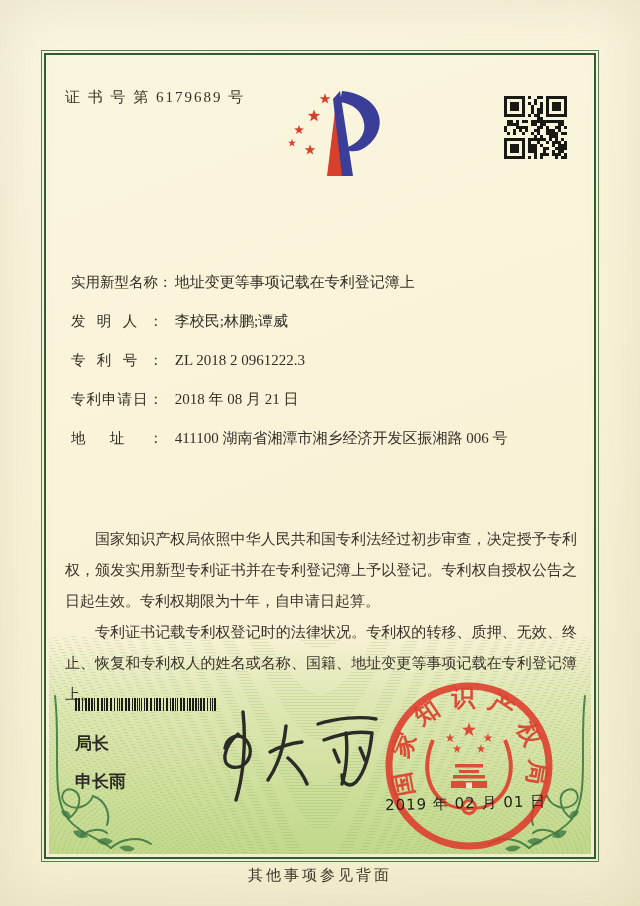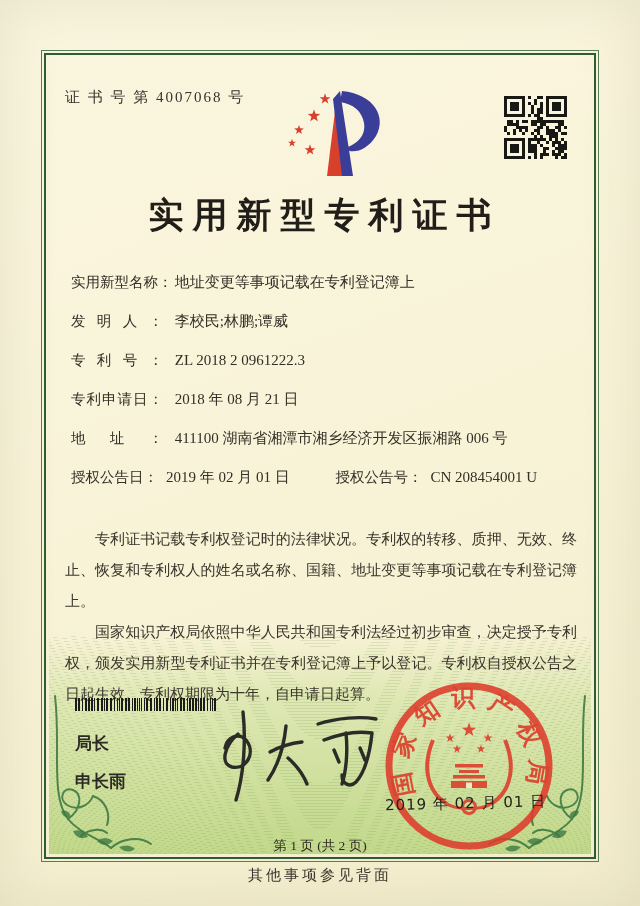--- a/index.html
+++ b/index.html
@@ -83,21 +83,21 @@
           <path d="M34,145 C42,138 54,137 60,142"></path>
         </g>
         <g fill="#3e7a44" opacity=".8">
           <path d="M26,140 q11,-3 15,6 q-11,4 -15,-6z"></path>
           <path d="M50,150 q8,-6 16,0 q-8,8 -16,0z"></path>
           <path d="M72,156 q10,-4 16,2 q-8,6 -16,-2z"></path>
           <path d="M14,120 q8,-2 10,6 q-8,2 -10,-6z"></path>
         </g>
       </svg>
 
-      <div class="cert-no">证 书 号 第 4007068 号</div>
+      <div class="cert-no">证 书 号 第 6179689 号</div>
 
       <svg class="logo" width="112" height="102" viewBox="0 0 112 102">
         <defs>
           <path id="st1" d="M0,-6 L1.41,-1.94 L5.71,-1.85 L2.28,0.74 L3.53,4.85 L0,2.4 L-3.53,4.85 L-2.28,0.74 L-5.71,-1.85 L-1.41,-1.94 Z"></path>
         </defs>
         <g fill="#d8402e">
           <use href="#st1" transform="translate(44,13) scale(.95)"></use>
           <use href="#st1" transform="translate(33,30) scale(1.1)"></use>
           <use href="#st1" transform="translate(18,44) scale(.85)"></use>
           <use href="#st1" transform="translate(11,57) scale(.7)"></use>
@@ -340,21 +340,20 @@
           <i style="left: 15px; top: 60px; width: 3px; height: 3px;"></i>
           <i style="left: 18px; top: 60px; width: 3px; height: 3px;"></i>
           <i style="left: 24px; top: 60px; width: 3px; height: 3px;"></i>
           <i style="left: 30px; top: 60px; width: 3px; height: 3px;"></i>
           <i style="left: 36px; top: 60px; width: 3px; height: 3px;"></i>
           <i style="left: 51px; top: 60px; width: 3px; height: 3px;"></i>
           <i style="left: 57px; top: 60px; width: 3px; height: 3px;"></i>
           <i style="left: 60px; top: 60px; width: 3px; height: 3px;"></i>
         </div>
 
-      <div class="title">实用新型专利证书</div>
 
       <div class="fields">
         <div class="frow">
           <span class="flabel">实用新型名称：</span>
           <span class="fval">地址变更等事项记载在专利登记簿上</span>
         </div>
         <div class="frow">
           <span class="flabel">发明人：</span>
           <span class="fval">李校民;林鹏;谭威</span>
         </div>
@@ -363,29 +362,25 @@
           <span class="fval">ZL 2018 2 0961222.3</span>
         </div>
         <div class="frow">
           <span class="flabel">专利申请日：</span>
           <span class="fval">2018 年 08 月 21 日</span>
         </div>
         <div class="frow">
           <span class="flabel">地址：</span>
           <span class="fval">411100 湖南省湘潭市湘乡经济开发区振湘路 006 号</span>
         </div>
-        <div class="frow grant">
-          <span class="flabel">授权公告日：</span><span class="fval">2019 年 02 月 01 日</span>
-          <span class="flabel second">授权公告号：</span><span class="fval">CN 208454001 U</span>
-        </div>
       </div>
 
       <div class="paras">
+        <p>国家知识产权局依照中华人民共和国专利法经过初步审查，决定授予专利权，颁发实用新型专利证书并在专利登记簿上予以登记。专利权自授权公告之日起生效。专利权期限为十年，自申请日起算。</p>
         <p>专利证书记载专利权登记时的法律状况。专利权的转移、质押、无效、终止、恢复和专利权人的姓名或名称、国籍、地址变更等事项记载在专利登记簿上。</p>
-        <p>国家知识产权局依照中华人民共和国专利法经过初步审查，决定授予专利权，颁发实用新型专利证书并在专利登记簿上予以登记。专利权自授权公告之日起生效。专利权期限为十年，自申请日起算。</p>
       </div>
 
       <div class="barcode"><i style="width: 2px; margin-right: 1px;"></i><i style="width: 2px; margin-right: 2px;"></i><i style="width: 1px; margin-right: 2px;"></i><i style="width: 2px; margin-right: 1px;"></i><i style="width: 2px; margin-right: 1px;"></i><i style="width: 2px; margin-right: 1px;"></i><i style="width: 1px; margin-right: 2px;"></i><i style="width: 2px; margin-right: 2px;"></i><i style="width: 2px; margin-right: 1px;"></i><i style="width: 1px; margin-right: 1px;"></i><i style="width: 2px; margin-right: 2px;"></i><i style="width: 2px; margin-right: 2px;"></i><i style="width: 1px; margin-right: 2px;"></i><i style="width: 1px; margin-right: 1px;"></i><i style="width: 1px; margin-right: 1px;"></i><i style="width: 2px; margin-right: 2px;"></i><i style="width: 2px; margin-right: 1px;"></i><i style="width: 2px; margin-right: 2px;"></i><i style="width: 1px; margin-right: 1px;"></i><i style="width: 2px; margin-right: 1px;"></i><i style="width: 1px; margin-right: 1px;"></i><i style="width: 1px; margin-right: 1px;"></i><i style="width: 1px; margin-right: 2px;"></i><i style="width: 1px; margin-right: 1px;"></i><i style="width: 2px; margin-right: 2px;"></i><i style="width: 2px; margin-right: 2px;"></i><i style="width: 1px; margin-right: 1px;"></i><i style="width: 2px; margin-right: 1px;"></i><i style="width: 2px; margin-right: 2px;"></i><i style="width: 1px; margin-right: 2px;"></i><i style="width: 2px; margin-right: 2px;"></i><i style="width: 1px; margin-right: 1px;"></i><i style="width: 2px; margin-right: 1px;"></i><i style="width: 1px; margin-right: 1px;"></i><i style="width: 1px; margin-right: 2px;"></i><i style="width: 2px; margin-right: 1px;"></i><i style="width: 2px; margin-right: 2px;"></i><i style="width: 1px; margin-right: 1px;"></i><i style="width: 2px; margin-right: 1px;"></i><i style="width: 2px; margin-right: 1px;"></i><i style="width: 2px; margin-right: 1px;"></i><i style="width: 1px; margin-right: 1px;"></i><i style="width: 2px; margin-right: 1px;"></i><i style="width: 2px; margin-right: 2px;"></i><i style="width: 1px; margin-right: 2px;"></i><i style="width: 1px; margin-right: 1px;"></i><i style="width: 1px; margin-right: 1px;"></i><i style="width: 2px; margin-right: 2px;"></i></div>
 
       <div class="signer">
         <div>局长</div>
         <div>申长雨</div>
       </div>
 
       <svg class="signature" width="200" height="110" viewBox="0 0 200 110">
@@ -425,20 +420,19 @@
           <rect x="74" y="86" width="28" height="3.5" stroke="none"></rect>
           <rect x="78" y="92" width="20" height="3" stroke="none"></rect>
           <rect x="72" y="97" width="32" height="3.5" stroke="none"></rect>
           <rect x="70" y="103" width="36" height="7" stroke="none"></rect>
           <rect x="85" y="104.5" width="6" height="5.5" fill="#f2ecd0" stroke="none"></rect>
         </g>
       </svg>
 
       <div class="seal-date">2019 年 02 月 01 日</div>
 
-      <div class="page-info">第 1 页 (共 2 页)</div>
 
     </div>
   </div>
 
   <div class="back-note">其他事项参见背面</div>
 
 </div>
 
 </body></html>

